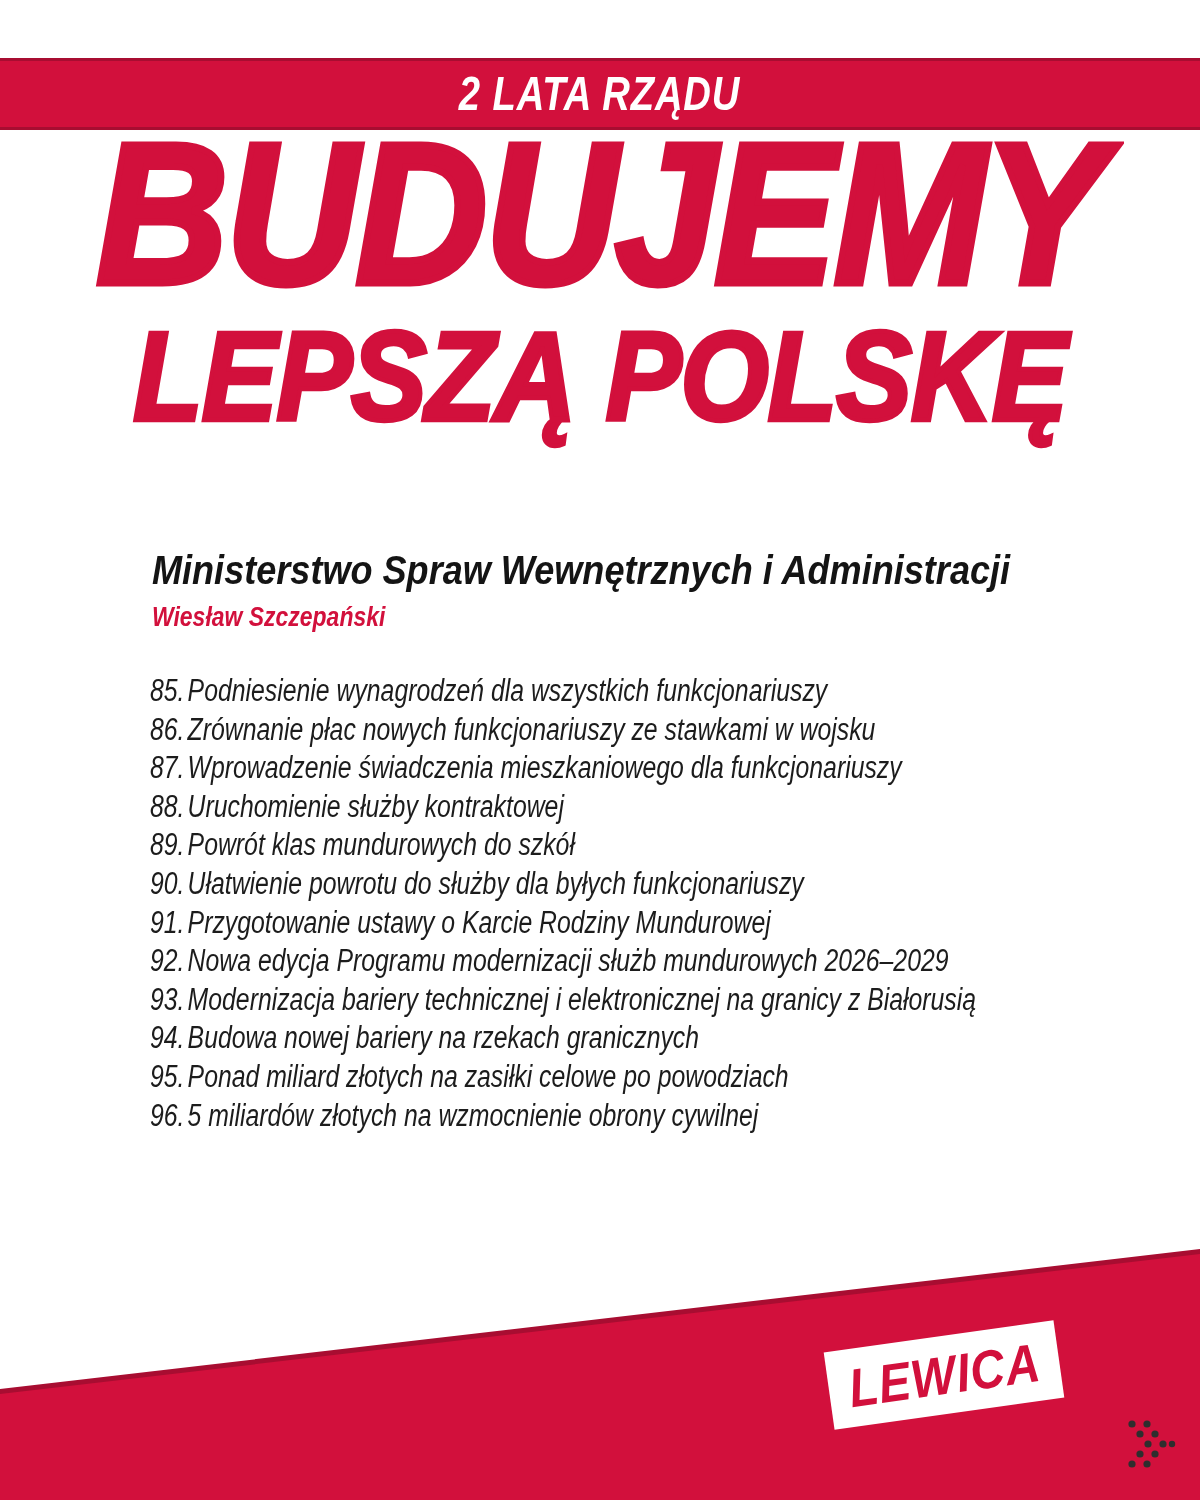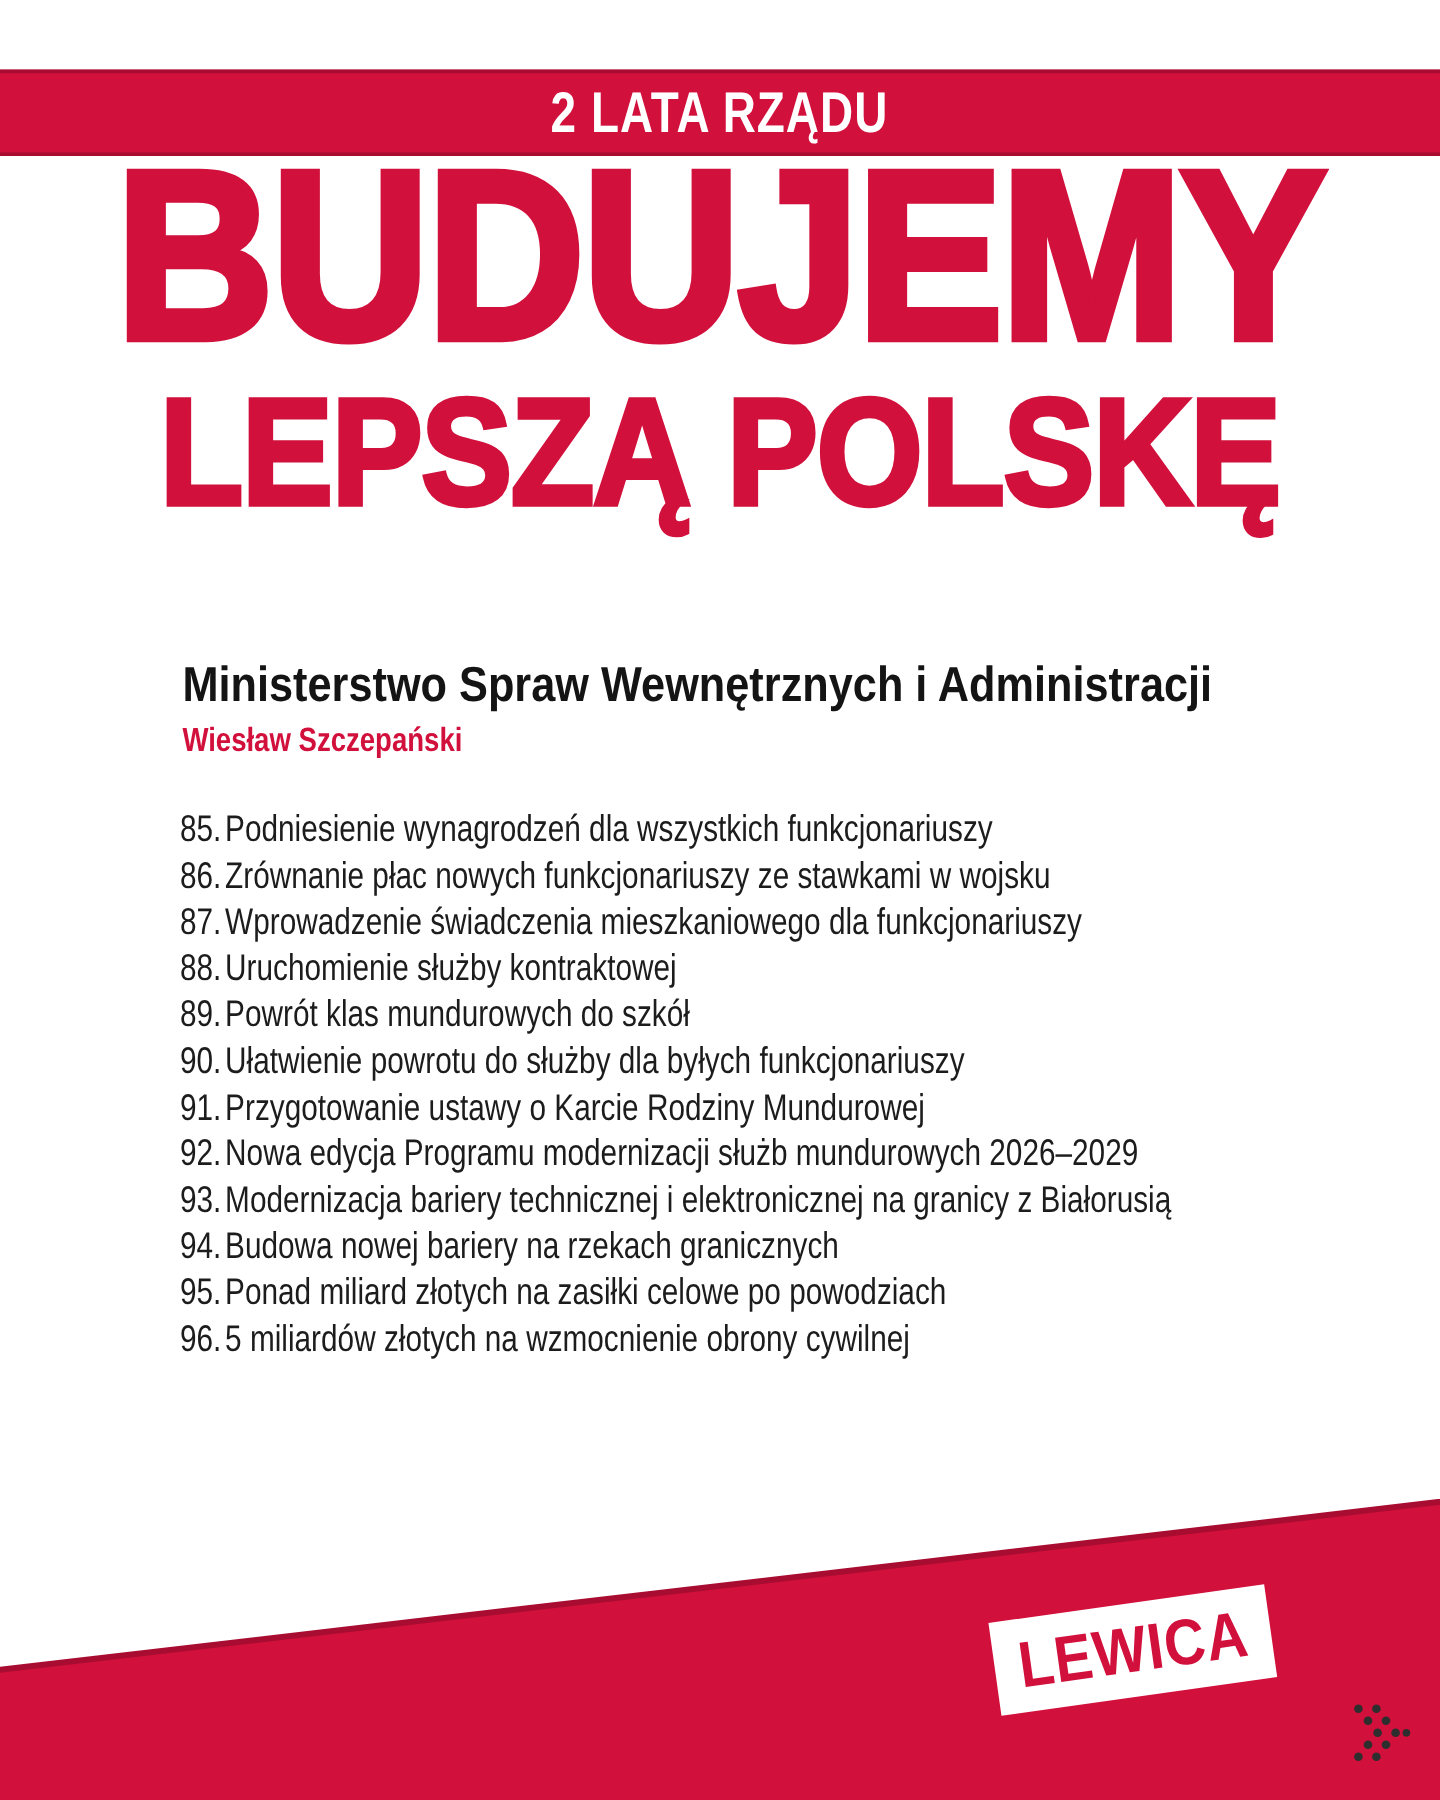--- a/index.html
+++ b/index.html
@@ -10,21 +10,21 @@
     --dot:#2e2e2e;
   }
   *{margin:0;padding:0;box-sizing:border-box;}
   html,body{width:1200px;height:1500px;}
   body{
     position:relative;
     background:var(--white);
     font-family:"Liberation Sans","DejaVu Sans",sans-serif;
     overflow:hidden;
   }
-  .poster{position:absolute;inset:0;}
+  .poster{position:absolute;inset:0;font-style:italic;}
 
   
   .top-band{
     position:absolute;left:0;top:58px;width:1200px;height:72px;
     background:var(--red);
     border-top:3px solid var(--red-dark);
     border-bottom:3px solid var(--red-dark);
     display:flex;align-items:center;justify-content:center;
     overflow:visible;
   }

